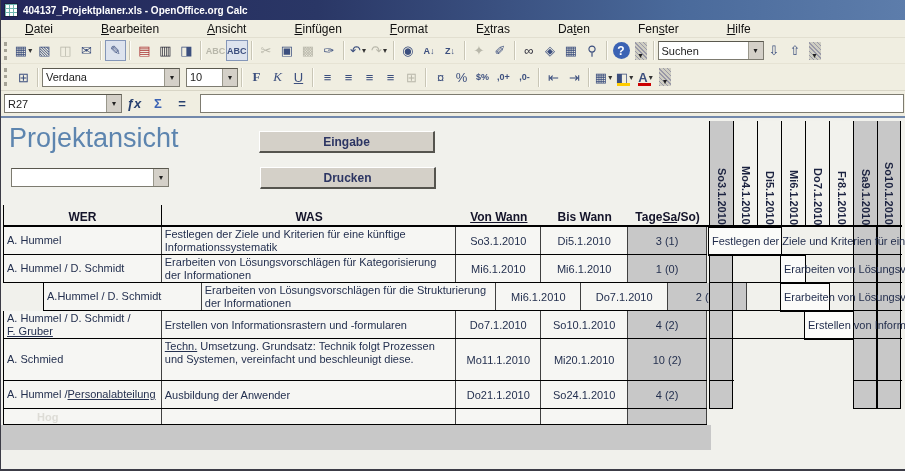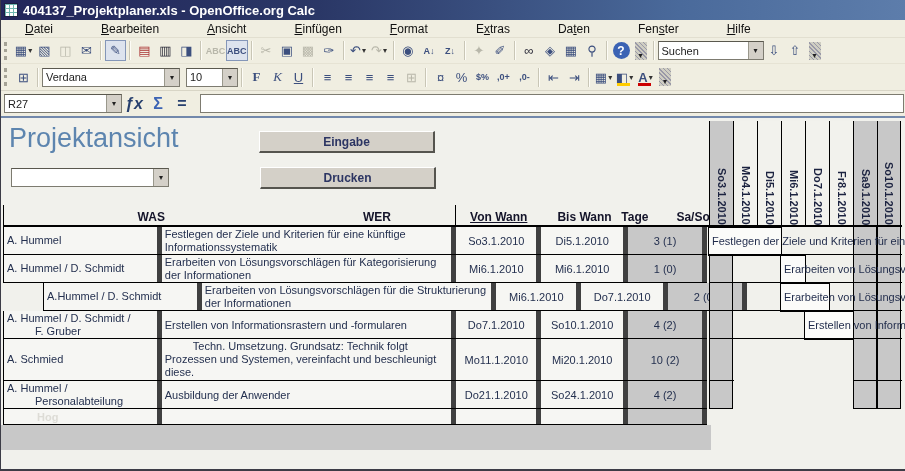--- a/index.html
+++ b/index.html
@@ -2,21 +2,21 @@
 <html><head>
 <meta charset="utf-8">
 <style>
   html,body{margin:0;padding:0;background:#888;}
   *{box-sizing:border-box;}
   .window{position:relative;width:905px;height:471px;background:#f1f1ec;overflow:hidden;
           font-family:"Liberation Sans",sans-serif;border-bottom:2px solid #3c3c46;border-left:1px solid #3c3c46;}
   
   .titlebar{position:absolute;left:0;top:0;width:905px;height:20px;
             background:linear-gradient(90deg,#23265b 0%,#2a3766 35%,#4a6a9b 75%,#5d7dab 100%);
-            display:flex;align-items:center;color:#fff;font-size:13px;font-weight:bold;}
+            display:flex;align-items:center;color:#fff;font-size:10px;font-weight:bold;}
   .appicon{width:14px;height:14px;margin:0 5px 0 3px;background:#fff;border:1px solid #1d2040;
            background-image:linear-gradient(90deg,#6fb7b0 1px,transparent 1px),linear-gradient(#6fb7b0 1px,transparent 1px);
            background-size:4px 4px;}
   
   .menubar{position:absolute;left:0;top:20px;width:905px;height:18px;background:#f0eee1;
            display:flex;align-items:center;font-size:12px;color:#111;border-bottom:1px solid #e2dfd0;}
   .menu-item{padding:1px 24px;white-space:nowrap;}
   .u{text-decoration:underline;}
   
   .toolbar{position:absolute;left:0;width:905px;background:#f0eee1;display:flex;align-items:center;}
@@ -41,21 +41,21 @@
   .combo .val{flex:1;padding:0 3px;overflow:hidden;white-space:nowrap;}
   .combo .cbtn{width:15px;height:100%;background:#d4d0c8;border-left:1px solid #9a988c;
                display:flex;align-items:center;justify-content:center;font-size:8px;color:#222;}
   .cbar{position:absolute;left:3px;bottom:2px;width:13px;height:3px;}
   .rel{position:relative;}
   
   .formulabar{position:absolute;left:0;top:91px;width:905px;height:27px;background:#f0eee1;
               display:flex;align-items:center;border-bottom:2px solid #7288ab;}
   .namebox{width:118px;margin-left:3px;}
   .fbicon{width:24px;height:20px;display:flex;align-items:center;justify-content:center;
-          font-size:16px;color:#27406e;font-style:italic;font-weight:bold;}
+          font-size:13px;color:#27406e;font-style:italic;font-weight:bold;}
   .inputline{flex:1;height:19px;background:#fff;border:1px solid #7d7b70;margin:0 2px 0 6px;}
   
   .page-title{position:absolute;left:8px;top:123px;font-size:27px;color:#5d85af;}
   .empty-combo{position:absolute;left:10px;top:168px;width:158px;}
   .pushbtn{position:absolute;width:176px;height:22px;background:#d4d0c8;
            border-top:1px solid #fff;border-left:1px solid #fff;
            border-right:2px solid #55544e;border-bottom:2px solid #55544e;
            display:flex;align-items:center;justify-content:center;
            font-size:12px;font-weight:bold;color:#2c3563;}
   .btn-eingabe{left:258px;top:131px;}
@@ -68,27 +68,27 @@
   .hc.was{width:295px;}
   .hc.von{width:85px;text-decoration:underline;}
   .hc.bis{width:87px;}
   .hc.tage{width:79px;}
   .headline{position:absolute;left:2px;top:225px;width:899px;height:2px;background:#000;z-index:6;}
   .trow{position:absolute;left:2px;width:704px;display:flex;border-left:1px solid #000;
         border-bottom:1px solid #000;font-size:11px;color:#24304f;background:#f6f6f3;}
   .r1{top:227px;height:28px;} .r2{top:255px;height:28px;} .r3{top:283px;height:28px;margin-left:40px;}
   .r4{top:311px;height:28px;} .r5{top:339px;height:42px;} .r6{top:381px;height:28px;}
   .r7{top:409px;height:16px;}
-  .tc{border-right:5px solid #404040;overflow:hidden;}
+  .tc{border-right:1px solid #404040;overflow:hidden;}
   .tc.wer{width:158px;display:flex;align-items:center;padding:0 2px 0 3px;line-height:13px;flex-wrap:wrap;align-content:center;}
   .tc.was{width:295px;padding:1px 2px 0 3px;line-height:13px;}
   .tc.von{width:85px;display:flex;align-items:center;justify-content:center;}
   .tc.bis{width:87px;display:flex;align-items:center;justify-content:center;}
   .tc.tage{width:79px;display:flex;align-items:center;justify-content:center;background:#c8c8c8;}
-  .us{padding-left:28px;}
+  .us{text-decoration:underline;}
   
   .gcol{position:absolute;top:121px;height:106px;width:24px;border-left:1px solid #000;
         background:#f2f2ed;display:flex;align-items:center;justify-content:flex-end;
         writing-mode:vertical-rl;font-size:11px;font-weight:bold;color:#1c2340;padding-bottom:2px;}
   .gcol.wk{background:#c8c8c8;}
   .gcol.last{border-right:1px solid #000;}
   .gstrip{position:absolute;top:227px;height:182px;width:24px;background:#c8c8c8;
           border-left:1px solid #000;border-right:1px solid #000;border-bottom:1px solid #000;}
   .strip-so3{left:708px;z-index:1;}
   .strip-sa9{left:852px;z-index:3;}
@@ -250,22 +250,22 @@
 
   <span class="combo empty-combo">
     <span class="val"></span>
     <span class="cbtn">▾</span>
   </span>
 
   <div class="pushbtn btn-eingabe">Eingabe</div>
   <div class="pushbtn btn-drucken">Drucken</div>
 
   <div class="thead">
+    <span class="hc wer">WER</span>
     <span class="hc was">WAS</span>
-    <span class="hc wer">WER</span>
     <span class="hc von">Von Wann</span>
     <span class="hc bis">Bis Wann</span>
     <span class="hc tage">
         <span>Tage </span>
         <span class="us">Sa</span>
         <span>/So)</span>
       </span>
   </div>
   <div class="headline"></div>
 

